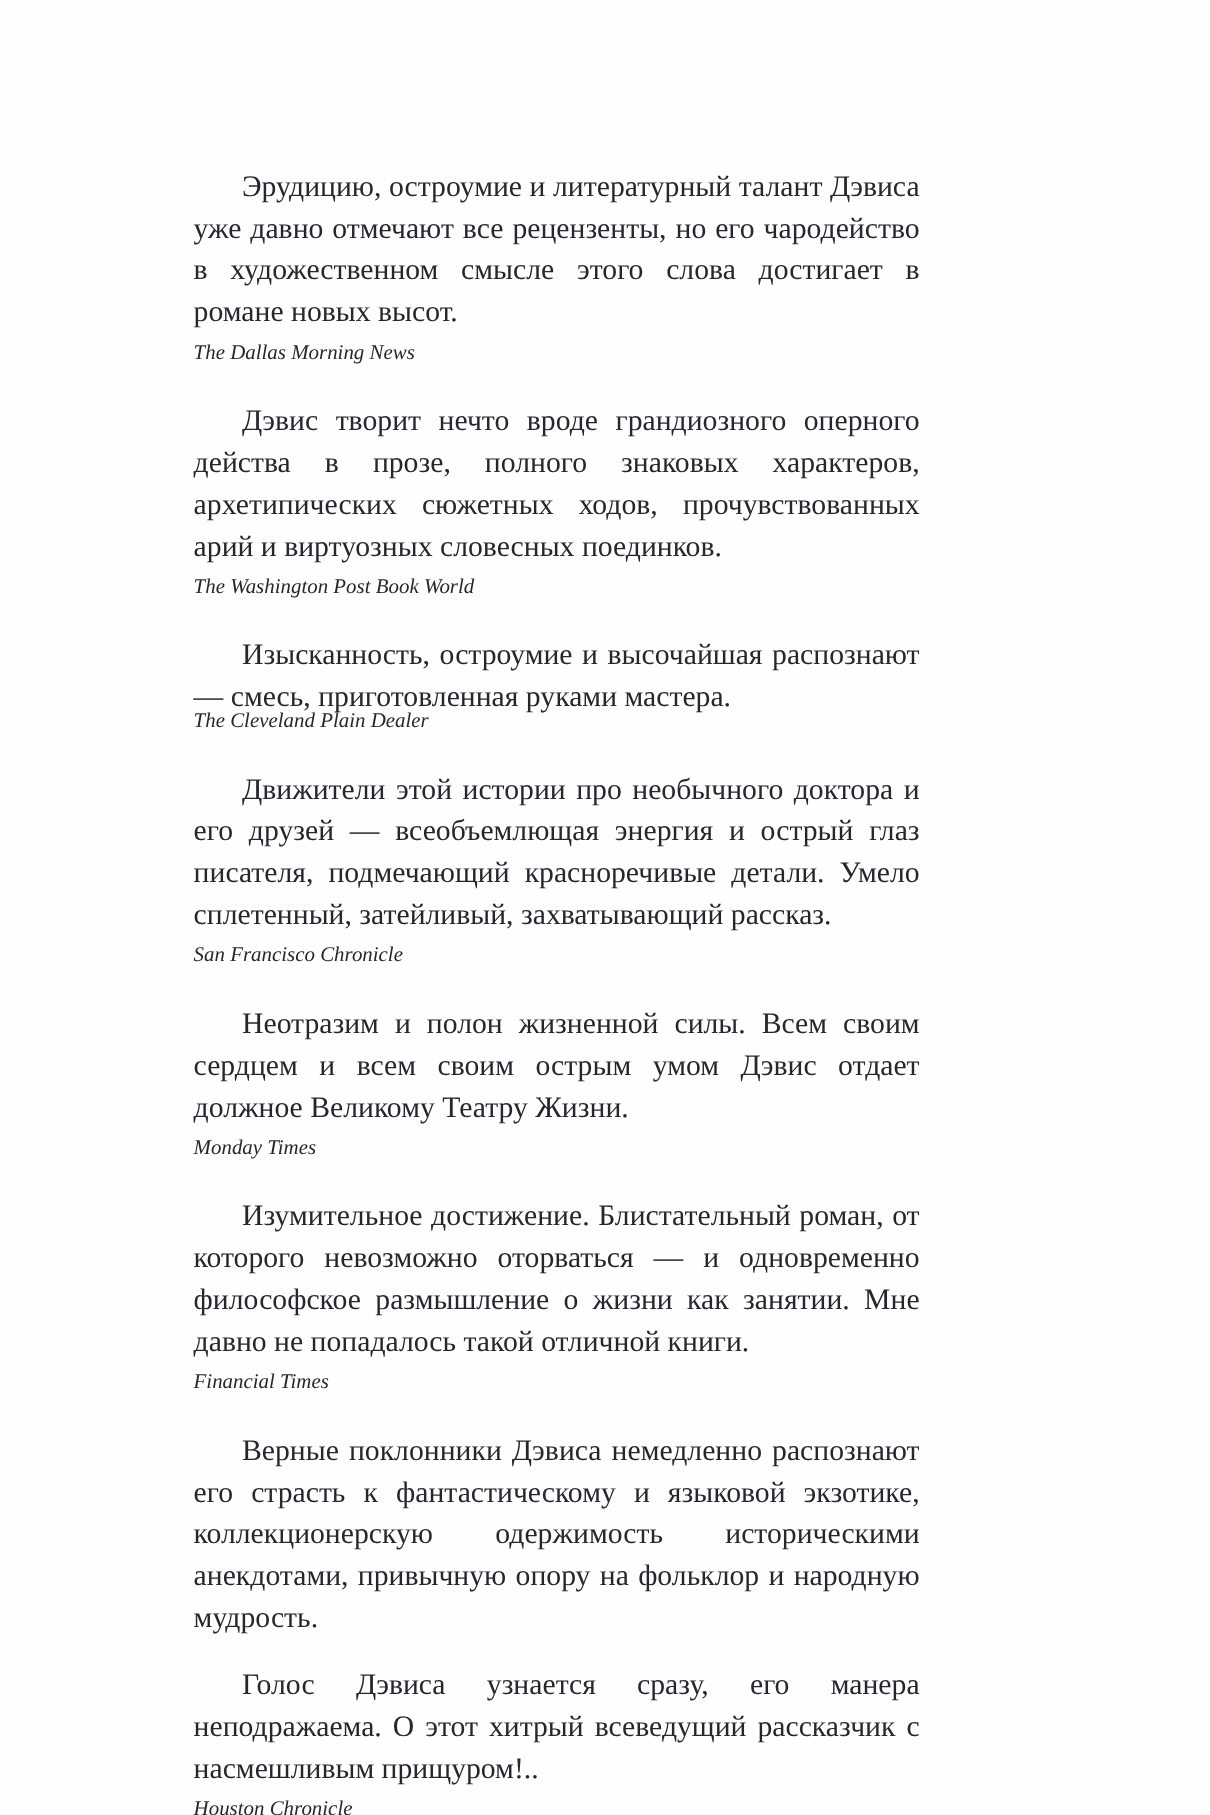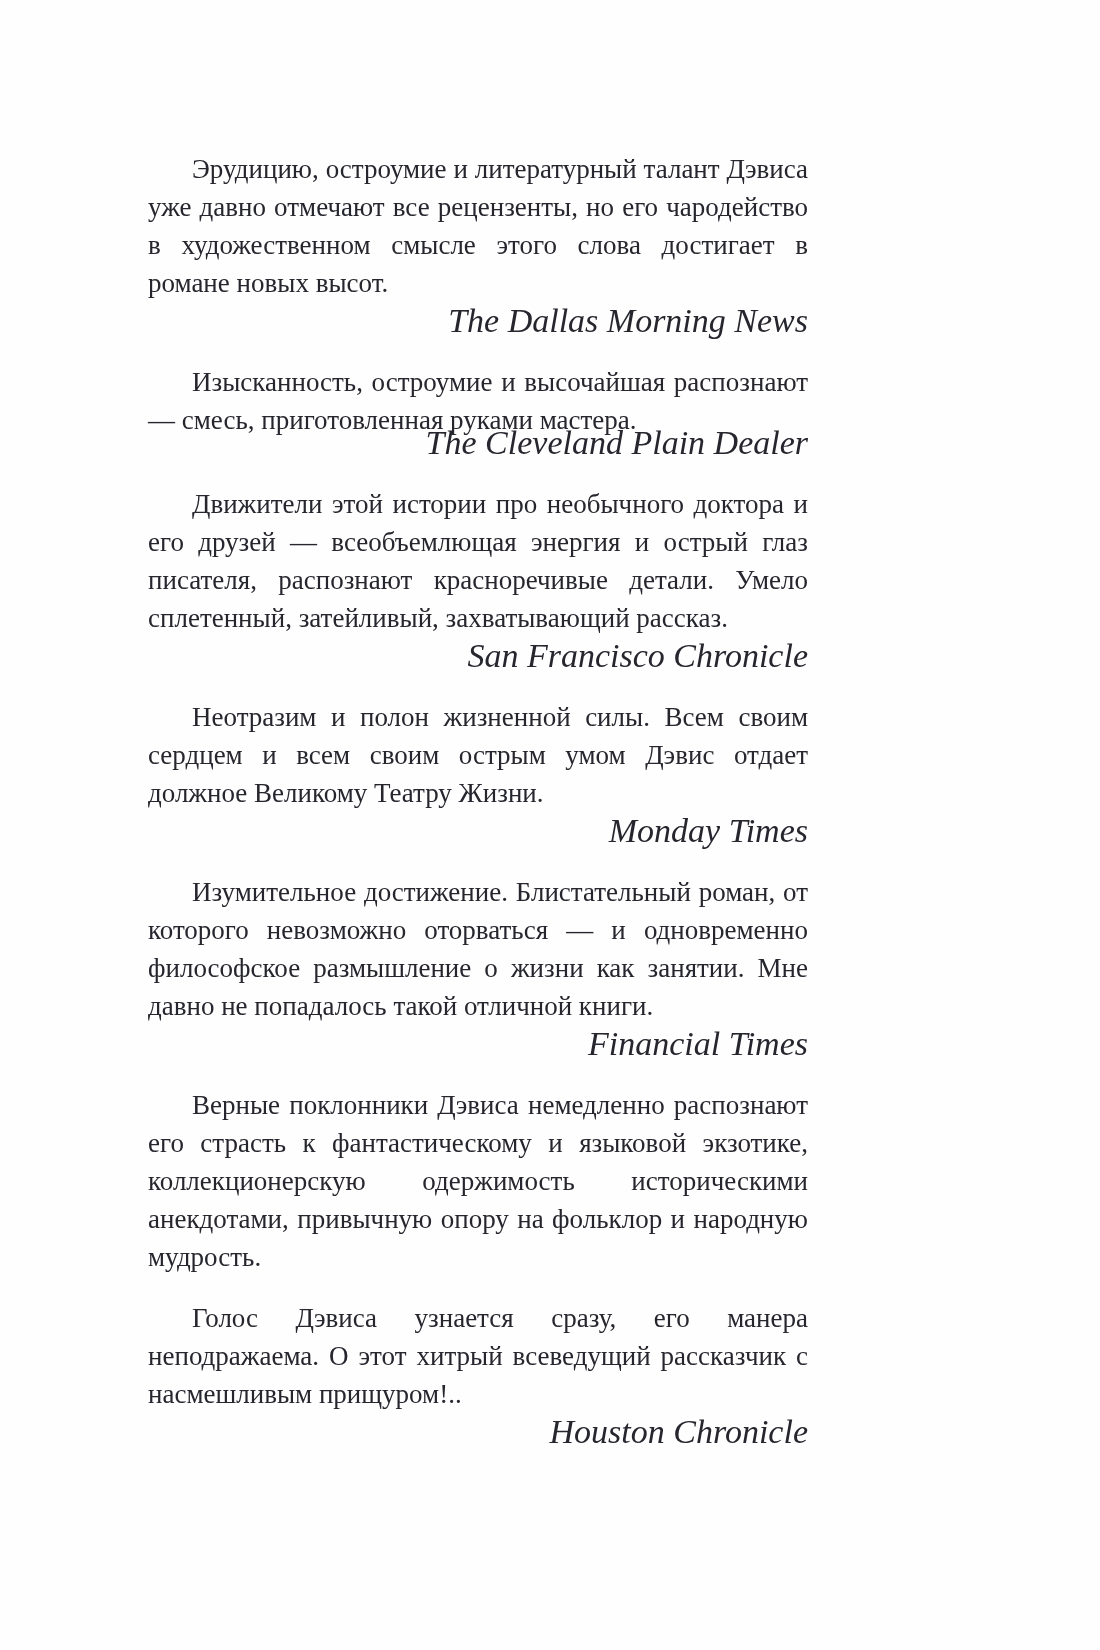--- a/index.html
+++ b/index.html
@@ -12,62 +12,66 @@
     background: #fefefe;
     overflow: hidden;
     font-family: "Liberation Serif", serif;
   }
   .page {
     box-sizing: border-box;
     width: 940px;
     height: 1650px;
     padding: 150px 132px 0 148px;
     color: #26262e;
+    margin-left: 28px;
   }
   .quote {
     margin: 0 0 23px 0;
     padding: 0;
   }
   .quote-text {
     margin: 0;
     font-size: 27px;
     line-height: 38px;
     text-align: justify;
     text-indent: 44px;
     hyphens: auto;
     -webkit-hyphens: auto;
   }
   .quote-source {
-    font-size: 34px;
+    font-size: 19px;
     line-height: 38px;
     font-style: italic;
-    text-align: right;
   }
   .quote.tight .quote-source {
     margin-top: -15px;
   }
 </style>
 </head>
 <body>
 
 <div class="page">
 
   <blockquote class="quote">
     <p class="quote-text" lang="ru">Эрудицию, остроумие и литературный талант Дэвиса уже давно отмечают все рецензенты, но его чародейство в художественном смысле этого слова достигает в романе новых высот.</p>
     <div class="quote-source" lang="en">The Dallas Morning News</div>
   </blockquote>
 
+  <blockquote class="quote">
+    <p class="quote-text" lang="ru">Дэвис творит нечто вроде грандиозного оперного действа в прозе, полного знаковых характеров, архетипических сюжетных ходов, прочувствованных арий и виртуозных словесных поединков.</p>
+    <div class="quote-source" lang="en">The Washington Post Book World</div>
+  </blockquote>
 
   <blockquote class="quote tight">
     <p class="quote-text" lang="ru">Изысканность, остроумие и высочайшая распознают — смесь, приготовленная руками мастера.</p>
     <div class="quote-source" lang="en">The Cleveland Plain Dealer</div>
   </blockquote>
 
   <blockquote class="quote">
-    <p class="quote-text" lang="ru">Движители этой истории про необычного доктора и его друзей — всеобъемлющая энергия и острый глаз писателя, распознают красноречивые детали. Умело сплетенный, затейливый, захватывающий рассказ.</p>
+    <p class="quote-text" lang="ru">Движители этой истории про необычного доктора и его друзей — всеобъемлющая энергия и острый глаз писателя, подмечающий красноречивые детали. Умело сплетенный, затейливый, захватывающий рассказ.</p>
     <div class="quote-source" lang="en">San Francisco Chronicle</div>
   </blockquote>
 
   <blockquote class="quote">
     <p class="quote-text" lang="ru">Неотразим и полон жизненной силы. Всем своим сердцем и всем своим острым умом Дэвис отдает должное Великому Театру Жизни.</p>
     <div class="quote-source" lang="en">Monday Times</div>
   </blockquote>
 
   <blockquote class="quote">
     <p class="quote-text" lang="ru">Изумительное достижение. Блистательный роман, от которого невозможно оторваться — и одновременно философское размышление о жизни как занятии. Мне давно не попадалось такой отличной книги.</p>

